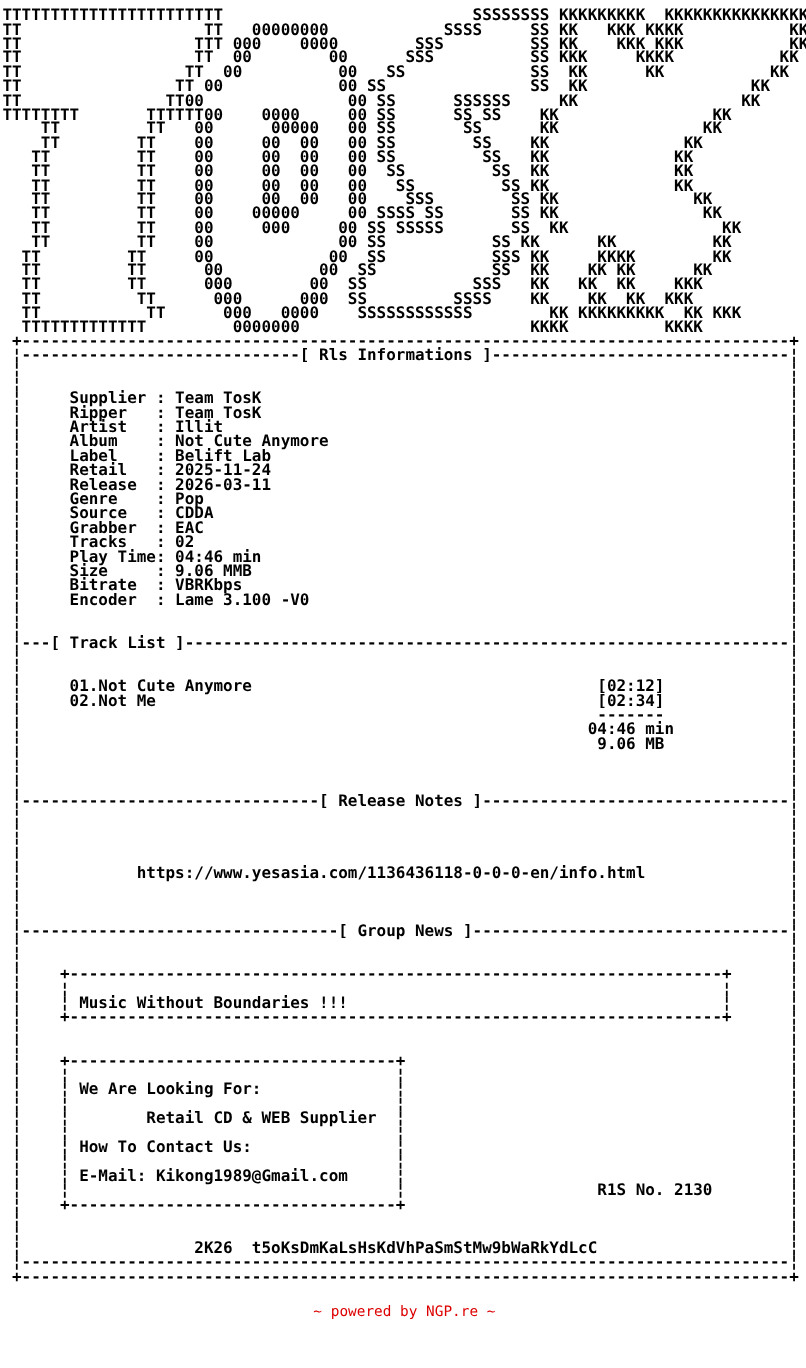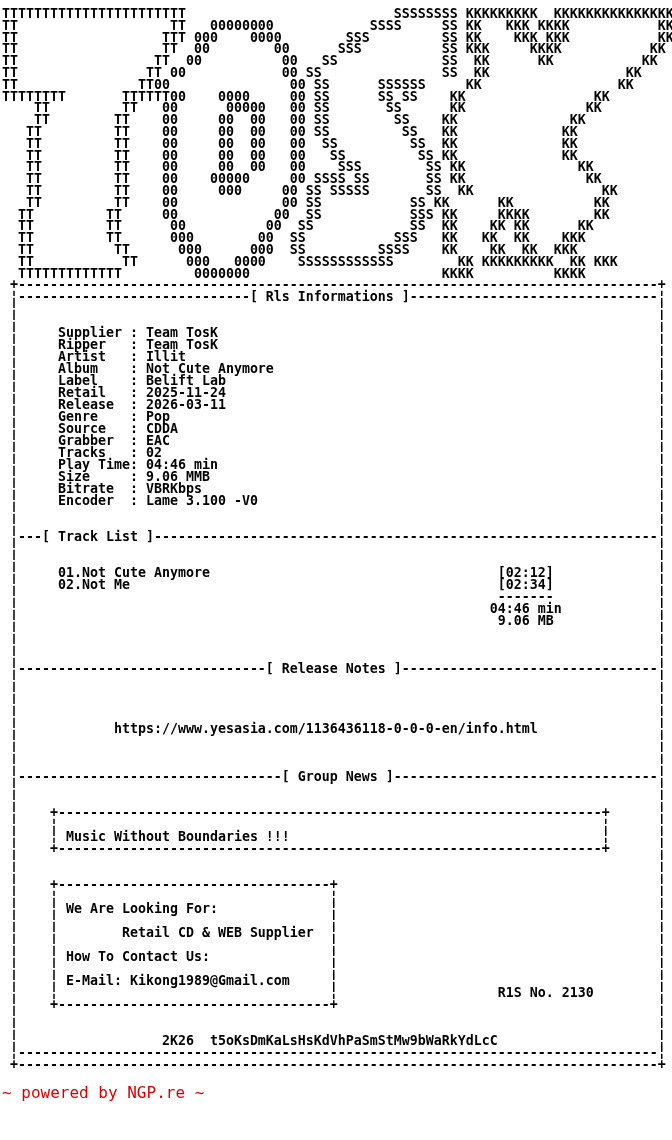--- a/index.html
+++ b/index.html
@@ -22,24 +22,25 @@
     margin: 0;
     font-family: "DejaVu Sans Mono", monospace;
     font-weight: bold;
     font-size: 13.29px;
     line-height: 12px;
     color: #000000;
     white-space: pre;
   }
   .footer {
     margin-top: 13px;
+    text-align: center;
     color: #dd0000;
     font-family: "DejaVu Sans Mono", monospace;
     font-weight: normal;
-    font-size: 16px;
+    font-size: 12px;
     line-height: 18px;
   }
 </style>
 </head>
 <body>
 
 <main class="page">
   <pre class="art">TTTTTTTTTTTTTTTTTTTTTTT                          SSSSSSSS KKKKKKKKK  KKKKKKKKKKKKKKK
 TT                   TT   00000000            SSSS     SS KK   KKK KKKK           KK
 TT                  TTT 000    0000        SSS         SS KK    KKK KKK           KK

